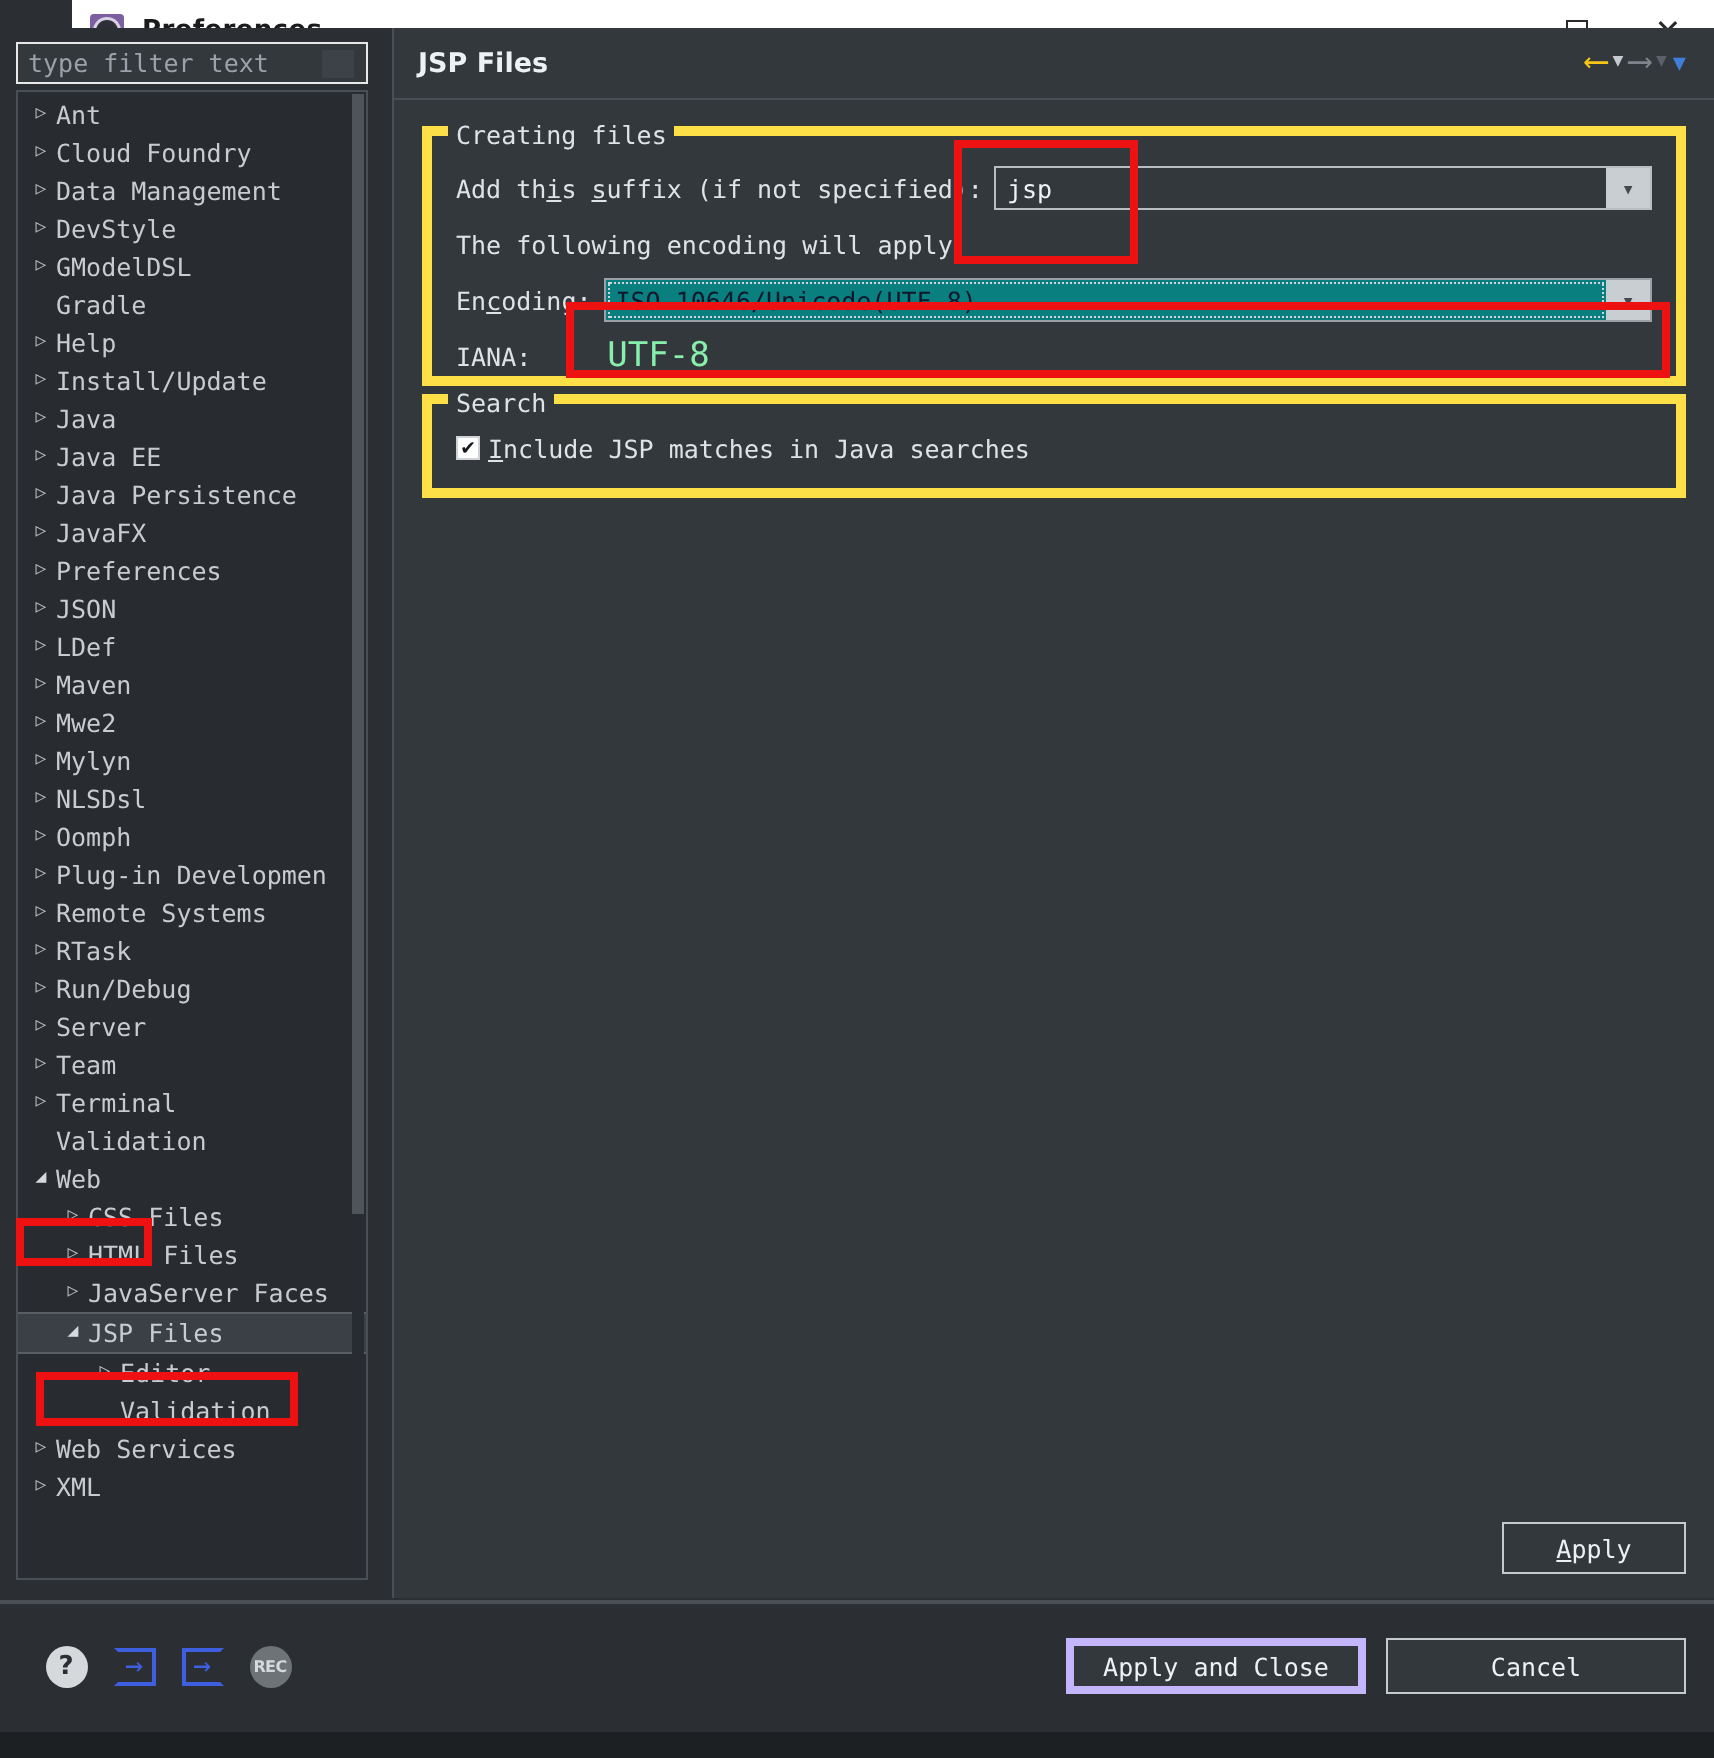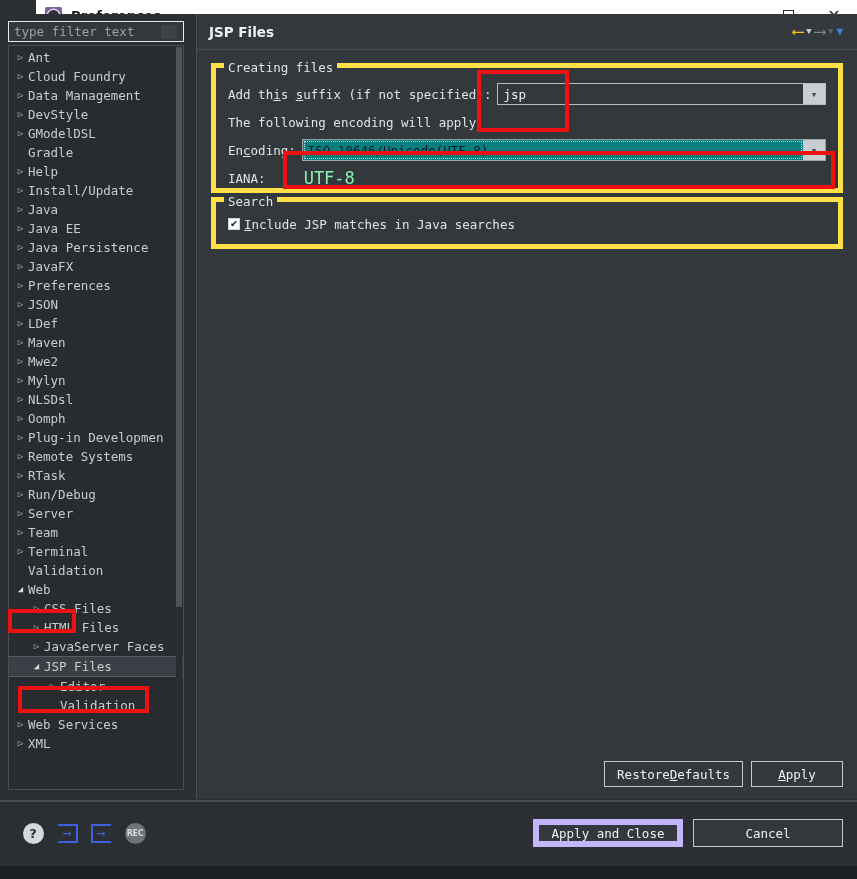--- a/index.html
+++ b/index.html
@@ -302,21 +302,21 @@
     min-width: 92px;
     background: #33383d;
     border: 1px solid #c5cacf;
     color: #eef1f3;
     font-family: "DejaVu Sans Mono", monospace;
     font-size: 12.5px;
     display: flex; align-items: center; justify-content: center;
     padding: 0 12px;
     white-space: nowrap;
   }
-  .btn.focus { border: 6px solid #c4b5fd; }
+  .btn.focus { border: 4px solid #c4b5fd; }
 
   
   #bottom-sep {
     position: absolute;
     left: 0; top: 786px;
     width: 857px; height: 2px;
     background: #4a4f55;
   }
   #bottom-bar {
     position: absolute;
@@ -630,21 +630,20 @@
           <span class="cbox">
             <span class="chk">✔</span>
           </span>
           <span class="lbl"><span class="mn">I</span>nclude JSP matches in Java searches</span>
         </div>
       </div>
 
     </div>
 
     <div id="pane-buttons">
-      <div class="btn">Restore <span class="mn">D</span>efaults</div>
       <div class="btn"><span class="mn">A</span>pply</div>
     </div>
   </div>
 
   <div id="bottom-sep"></div>
 
   <div id="bottom-bar">
     <div id="bottom-icons">
       <span class="bico">
           <span class="circ">?</span>

